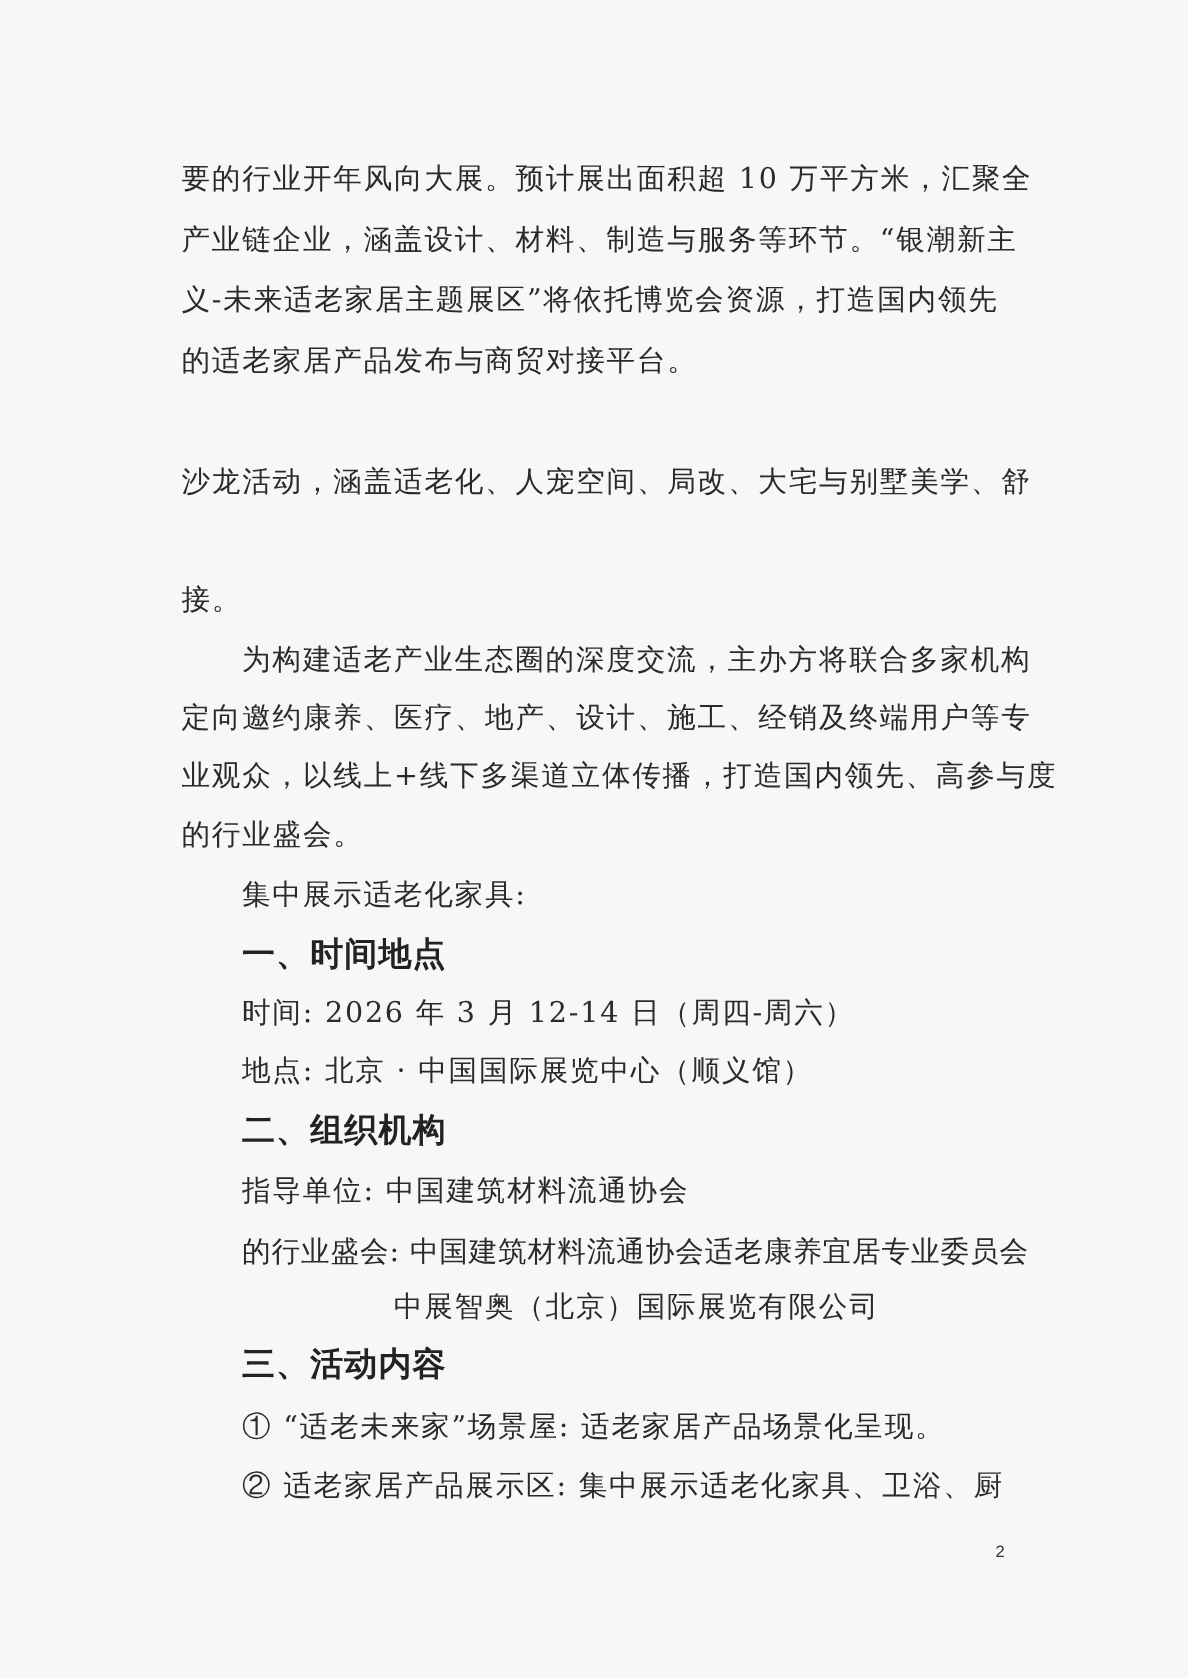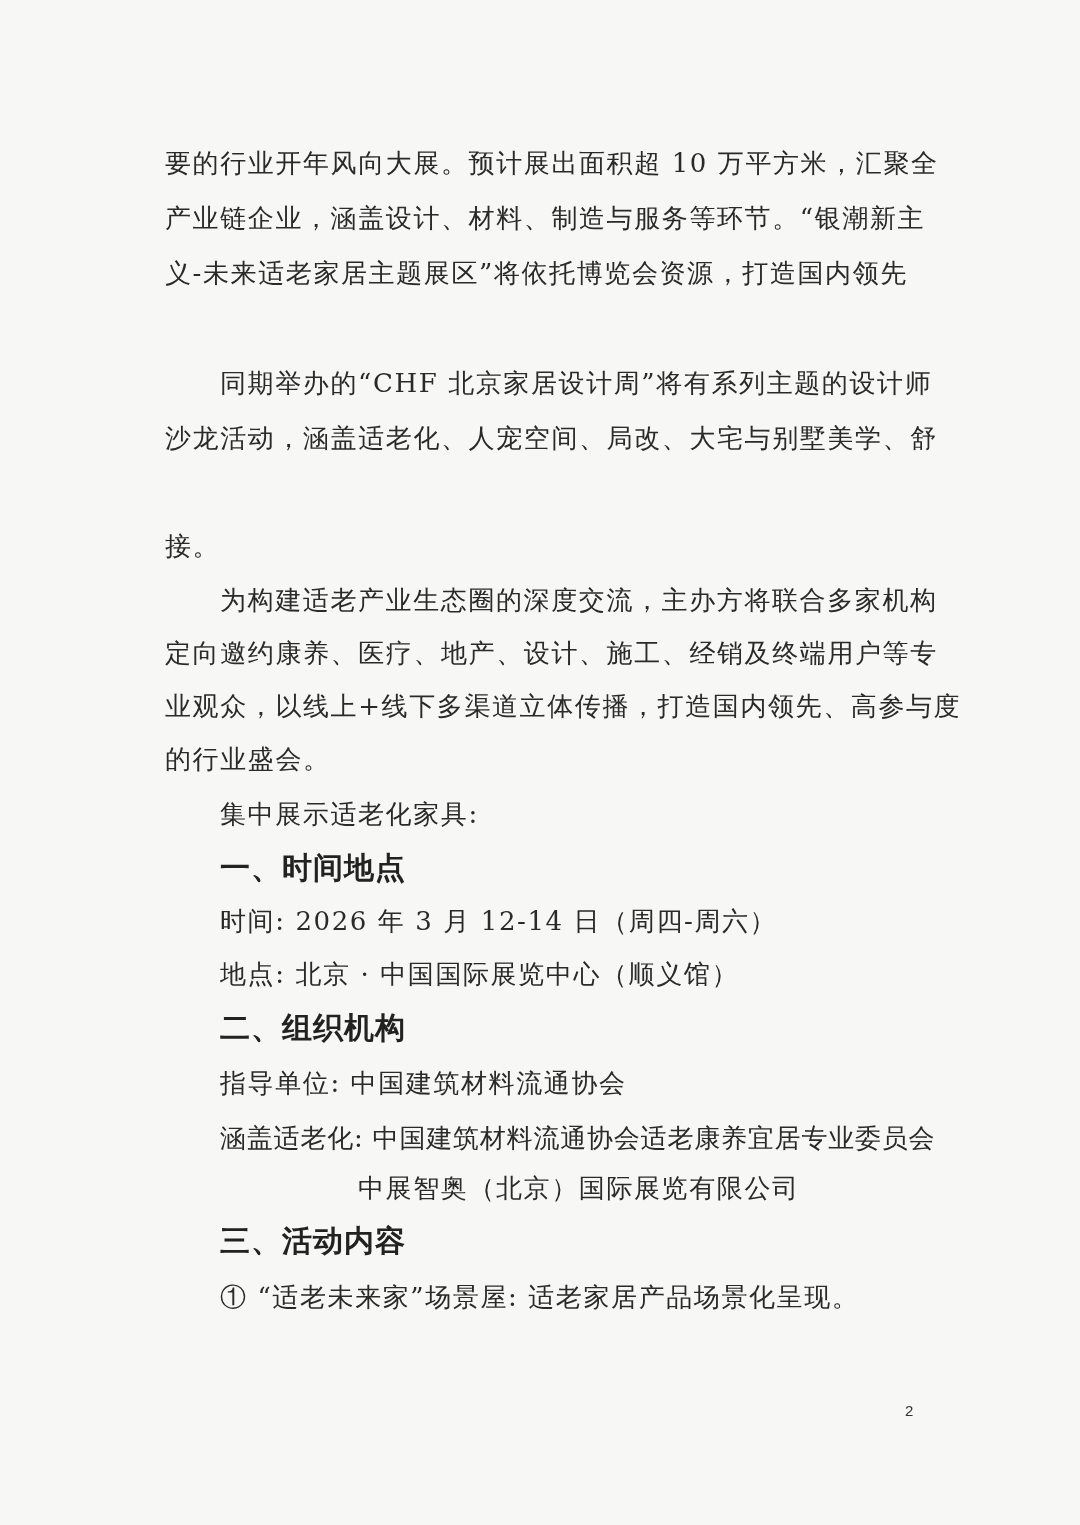--- a/index.html
+++ b/index.html
@@ -31,38 +31,39 @@
     }
   </style>
 </head>
 <body>
 
 <div class="page">
 
   <div class="line" style="top:146px">要的行业开年风向大展。预计展出面积超 10 万平方米，汇聚全</div>
   <div class="line" style="top:201px">产业链企业，涵盖设计、材料、制造与服务等环节。“银潮新主</div>
   <div class="line" style="top:256px">义-未来适老家居主题展区”将依托博览会资源，打造国内领先</div>
+  <div class="line" style="top:311px">的适老家居产品发布与商贸对接平台。</div>
 
-  <div class="line indent" style="top:366px">同期举办的“CHF 北京家居设计周”将有系列主题的设计师</div>
   <div class="line" style="top:421px">沙龙活动，涵盖适老化、人宠空间、局改、大宅与别墅美学、舒</div>
   <div class="line" style="top:529px">接。</div>
 
   <div class="line indent" style="top:583px">为构建适老产业生态圈的深度交流，主办方将联合多家机构</div>
   <div class="line" style="top:636px">定向邀约康养、医疗、地产、设计、施工、经销及终端用户等专</div>
   <div class="line" style="top:689px">业观众，以线上+线下多渠道立体传播，打造国内领先、高参与度</div>
   <div class="line" style="top:742px">的行业盛会。</div>
 
   <div class="line indent" style="top:797px">集中展示适老化家具:</div>
 
   <div class="heading" style="top:851px">一、时间地点</div>
   <div class="line indent" style="top:904px">时间: 2026 年 3 月 12-14 日（周四-周六）</div>
   <div class="line indent" style="top:957px">地点: 北京 · 中国国际展览中心（顺义馆）</div>
 
   <div class="heading" style="top:1011px">二、组织机构</div>
   <div class="line indent" style="top:1066px">指导单位: 中国建筑材料流通协会</div>
-  <div class="line indent" style="top:1121px; letter-spacing:0.8px">涵盖适老化: 中国建筑材料流通协会适老康养宜居专业委员会</div>
+  <div class="line indent" style="top:1121px; letter-spacing:0.8px">的行业盛会: 中国建筑材料流通协会适老康养宜居专业委员会</div>
   <div class="line" style="top:1171px; left:358px">中展智奥（北京）国际展览有限公司</div>
 
   <div class="heading" style="top:1224px">三、活动内容</div>
   <div class="line indent" style="top:1280px">① “适老未来家”场景屋: 适老家居产品场景化呈现。</div>
+  <div class="line indent" style="top:1334px">② 适老家居产品展示区: 集中展示适老化家具、卫浴、厨</div>
 
   <div class="page-num">2</div>
 </div>
 
 </body></html>

